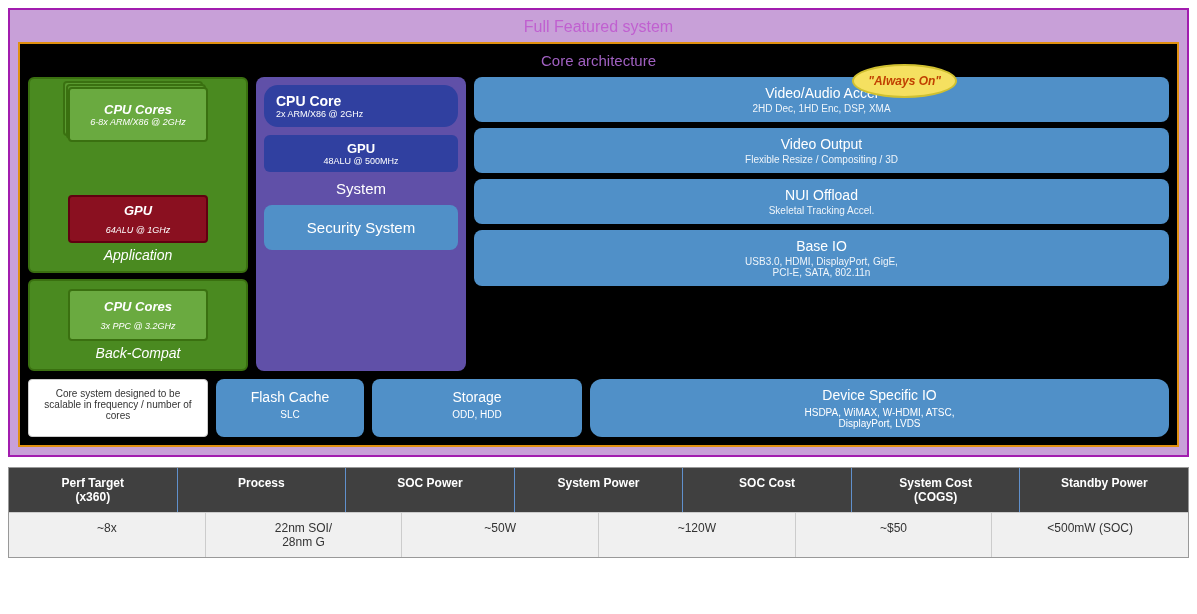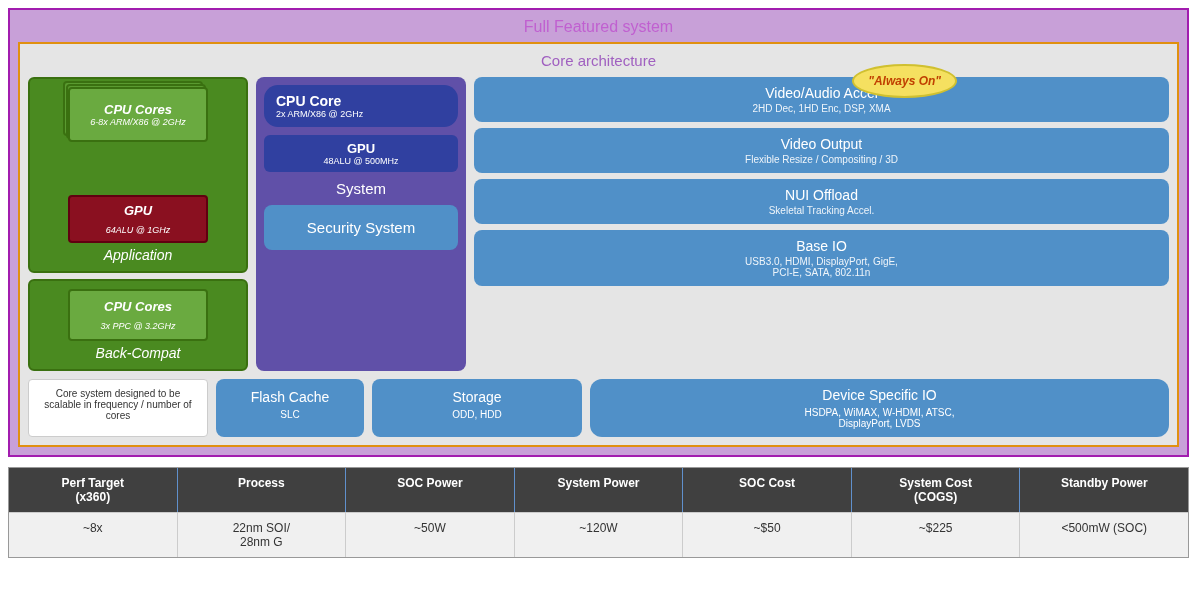--- a/index.html
+++ b/index.html
@@ -14,21 +14,21 @@
 
     .full-featured-label {
       text-align: center;
       color: #c060d0;
       font-size: 16px;
       font-weight: 400;
       margin-bottom: 6px;
     }
 
     .core-arch-wrapper {
-      background: #e5e5e5;
+      background: #000000;
       border: 2px solid #e09010;
       padding: 8px;
       position: relative;
     }
 
     .core-arch-label {
       text-align: center;
       color: #a060c0;
       font-size: 15px;
       font-weight: 400;
@@ -535,16 +535,15 @@
     <div class="table-header-cell">SOC Cost</div>
     <div class="table-header-cell">System Cost<br>(COGS)</div>
     <div class="table-header-cell">Standby Power</div>
   </div>
   <div class="table-data-row">
     <div class="table-data-cell">~8x</div>
     <div class="table-data-cell">22nm SOI/<br>28nm G</div>
     <div class="table-data-cell">~50W</div>
     <div class="table-data-cell">~120W</div>
     <div class="table-data-cell">~$50</div>
-    <div class="table-data-cell">~$225</div>
     <div class="table-data-cell">&lt;500mW (SOC)</div>
   </div>
 </div>
 
 </body></html>

